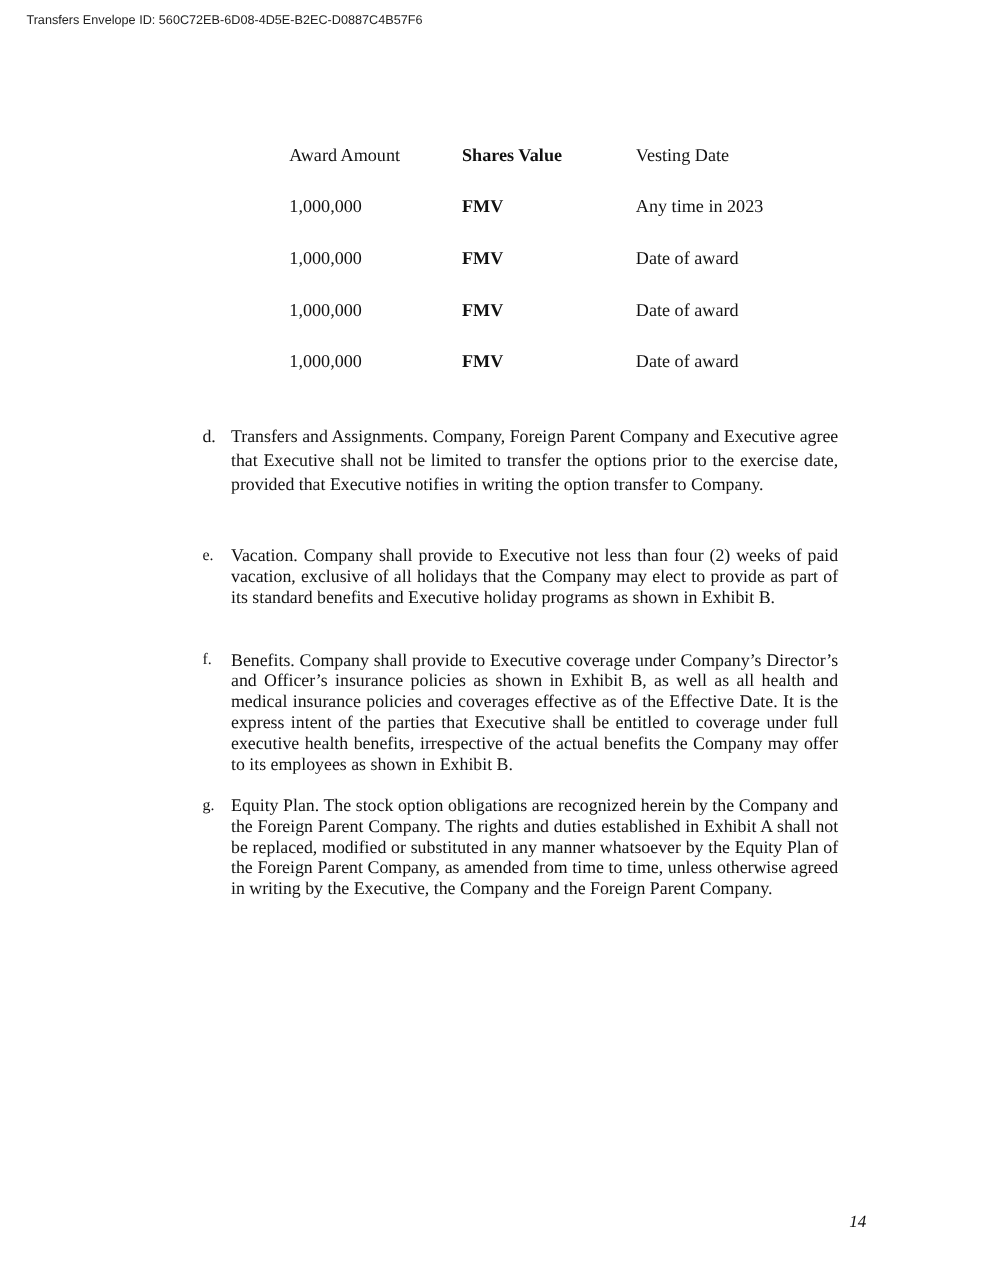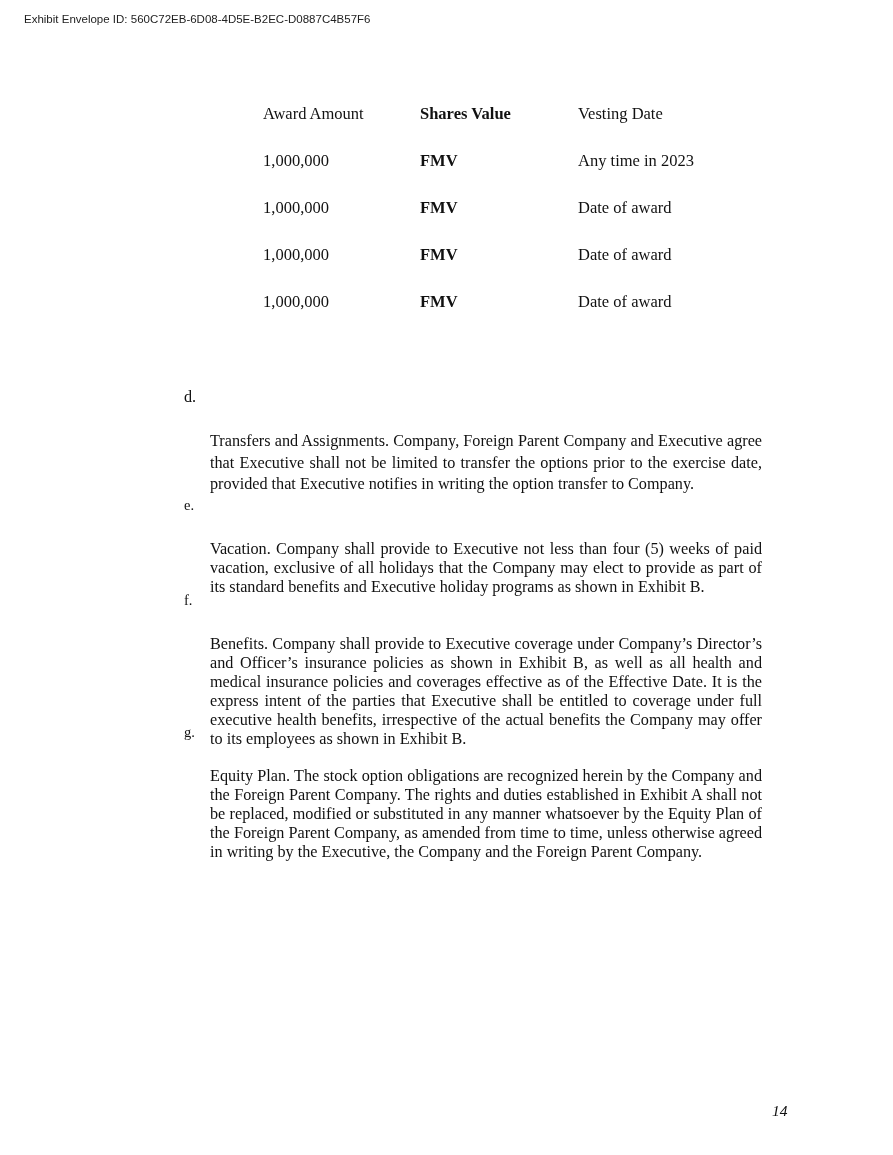--- a/index.html
+++ b/index.html
@@ -26,60 +26,59 @@
     }
     .award-table {
       position: absolute;
       left: 263px;
       top: 104px;
       font-size: 16.5px;
     }
     .award-row {
       display: flex;
       height: 47px;
-      align-items: flex-start;
+      align-items: flex-end;
     }
     .award-row .c1 { width: 157px; }
     .award-row .c2 { width: 158px; font-weight: bold; }
     .award-row .c3 { width: 200px; }
     .clause {
       position: absolute;
       left: 184px;
       width: 578px;
       font-size: 16.2px;
     }
     .clause .letter {
       position: absolute;
       left: 0;
       top: 0;
       width: 26px;
     }
     .clause .body {
       margin-left: 26px;
       text-align: justify;
       text-align-last: left;
-      margin-top: 44px;
     }
     #clause-d { top: 387px; line-height: 21.5px; }
     #clause-e { top: 496px; line-height: 19px; }
     #clause-f { top: 591px; line-height: 19px; }
     #clause-g { top: 723px; line-height: 19px; }
     .letter-small { font-size: 14.5px; }
     .page-number {
       position: absolute;
       left: 772px;
       top: 1102px;
       font-size: 15.5px;
       font-style: italic;
     }
   </style>
 </head>
 <body>
 
-<div class="envelope-id">Exhibit Envelope ID: 560C72EB-6D08-4D5E-B2EC-D0887C4B57F6</div>
+<div class="envelope-id">Transfers Envelope ID: 560C72EB-6D08-4D5E-B2EC-D0887C4B57F6</div>
 
 <div class="award-table">
   <div class="award-row">
     <div class="c1">Award Amount</div>
     <div class="c2">Shares Value</div>
     <div class="c3">Vesting Date</div>
   </div>
   <div class="award-row">
     <div class="c1">1,000,000</div>
     <div class="c2">FMV</div>
@@ -102,21 +101,21 @@
   </div>
 </div>
 
 <div class="clause" id="clause-d">
   <span class="letter">d.</span>
   <div class="body">Transfers and Assignments. Company, Foreign Parent Company and Executive agree that Executive shall not be limited to transfer the options prior to the exercise date, provided that Executive notifies in writing the option transfer to Company.</div>
 </div>
 
 <div class="clause" id="clause-e">
   <span class="letter letter-small">e.</span>
-  <div class="body">Vacation.  Company shall provide to Executive not less than four (5) weeks of paid vacation, exclusive of all holidays that the Company may elect to provide as part of its standard benefits and Executive holiday programs as shown in Exhibit B.</div>
+  <div class="body">Vacation.  Company shall provide to Executive not less than four (2) weeks of paid vacation, exclusive of all holidays that the Company may elect to provide as part of its standard benefits and Executive holiday programs as shown in Exhibit B.</div>
 </div>
 
 <div class="clause" id="clause-f">
   <span class="letter letter-small">f.</span>
   <div class="body">Benefits. Company shall provide to Executive coverage under Company’s Director’s and Officer’s insurance policies as shown in Exhibit B, as well as all health and medical insurance policies and coverages effective as of the Effective Date.  It is the express intent of the parties that Executive shall be entitled to coverage under full executive health benefits, irrespective of the actual benefits the Company may offer to its employees as shown in Exhibit B.</div>
 </div>
 
 <div class="clause" id="clause-g">
   <span class="letter letter-small">g.</span>
   <div class="body">Equity Plan. The stock option obligations are recognized herein by the Company and the Foreign Parent Company. The rights and duties established in Exhibit A shall not be replaced, modified or substituted in any manner whatsoever by the Equity Plan of the Foreign Parent Company, as amended from time to time, unless otherwise agreed in writing by the Executive, the Company and the Foreign Parent Company.</div>

